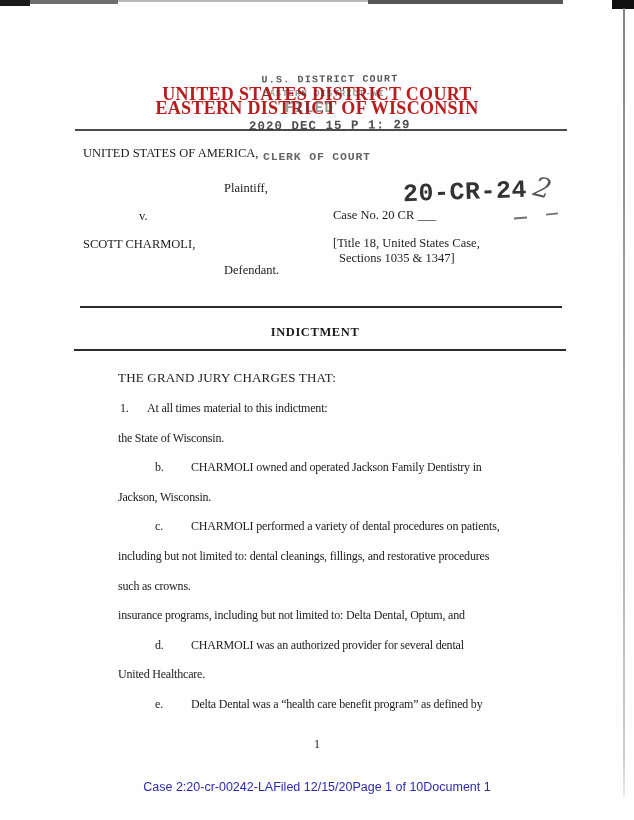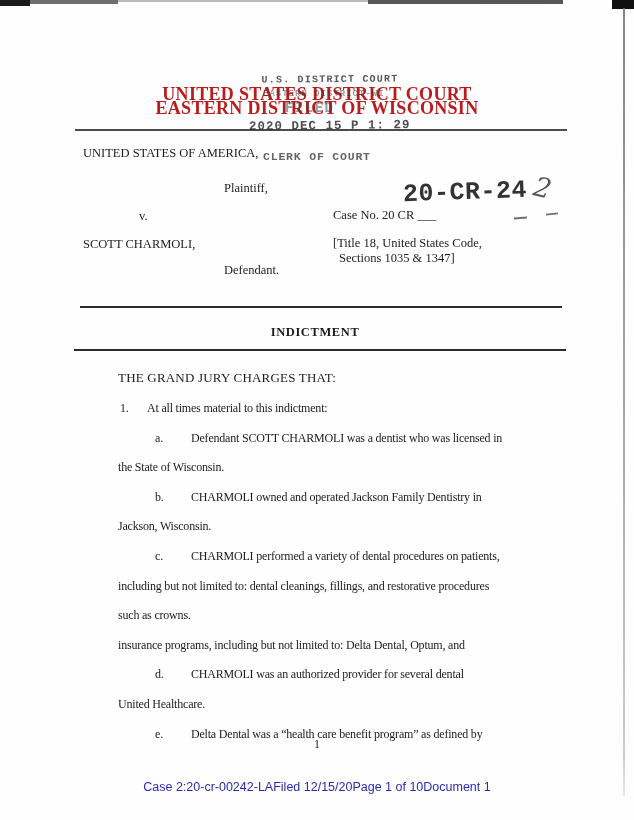--- a/index.html
+++ b/index.html
@@ -101,34 +101,31 @@
 
   <div class="rule rule-1"></div>
   <div class="rule rule-2"></div>
   <div class="rule rule-3"></div>
 
   <div class="cap cap-plaintiff">UNITED STATES OF AMERICA,</div>
   <div class="cap cap-plaintiff-role">Plaintiff,</div>
   <div class="cap cap-v">v.</div>
   <div class="cap cap-caseno">Case No. 20 CR ___</div>
   <div class="cap cap-defendant">SCOTT CHARMOLI,</div>
-  <div class="cap cap-statute-1">[Title 18, United States Code,</div>
+  <div class="cap cap-statute-1">[Title 18, United States Case,</div>
   <div class="cap cap-statute-2">Sections 1035 &amp; 1347]</div>
   <div class="cap cap-defendant-role">Defendant.</div>
 
   <div class="doc-title">INDICTMENT</div>
 
   <div class="charge-heading">THE GRAND JURY CHARGES THAT:</div>
 
   <div class="body-block">
     <div class="bl">
       <span class="pn pn-num">1.</span><span>At all times material to this indictment:</span>
-    </div>
-    <div class="bl">
-      <span class="pn pn-ltr">a.</span><span>Defendant SCOTT CHARMOLI was a dentist who was licensed in</span>
     </div>
     <div class="bl">the State of Wisconsin.</div>
     <div class="bl">
       <span class="pn pn-ltr">b.</span><span>CHARMOLI owned and operated Jackson Family Dentistry in</span>
     </div>
     <div class="bl">Jackson, Wisconsin.</div>
     <div class="bl">
       <span class="pn pn-ltr">c.</span><span>CHARMOLI performed a variety of dental procedures on patients,</span>
     </div>
     <div class="bl">including but not limited to: dental cleanings, fillings, and restorative procedures</div>

